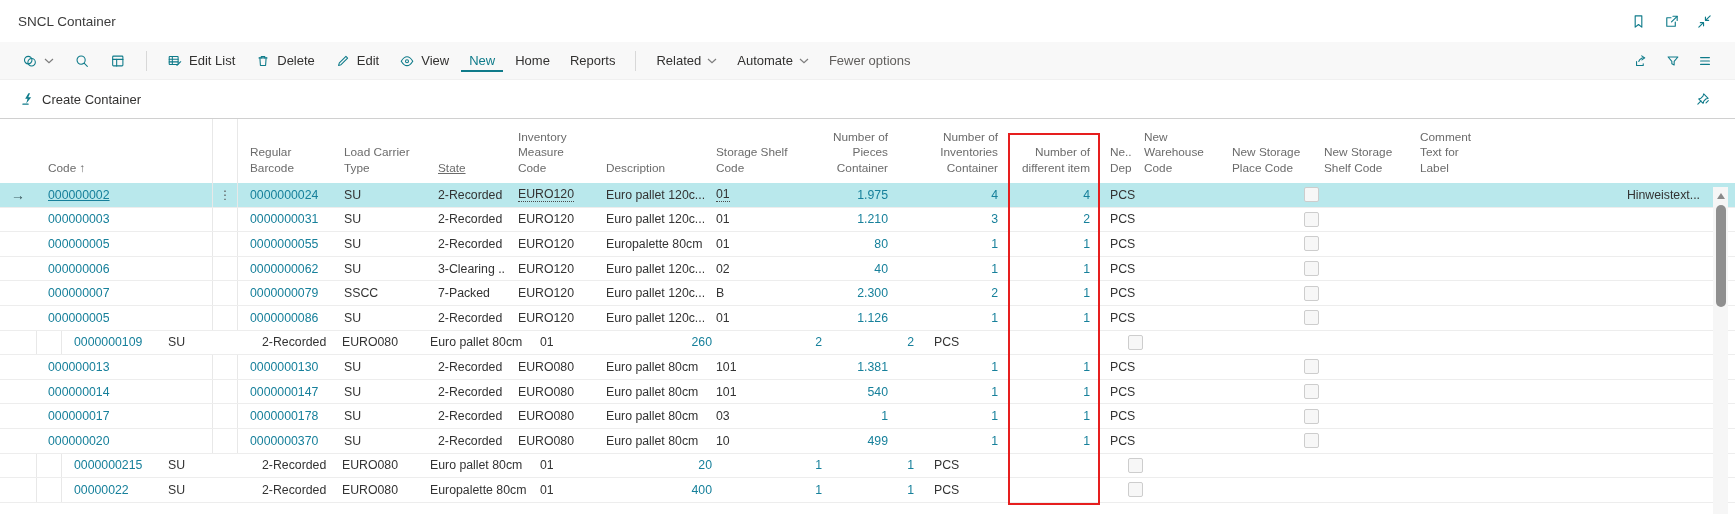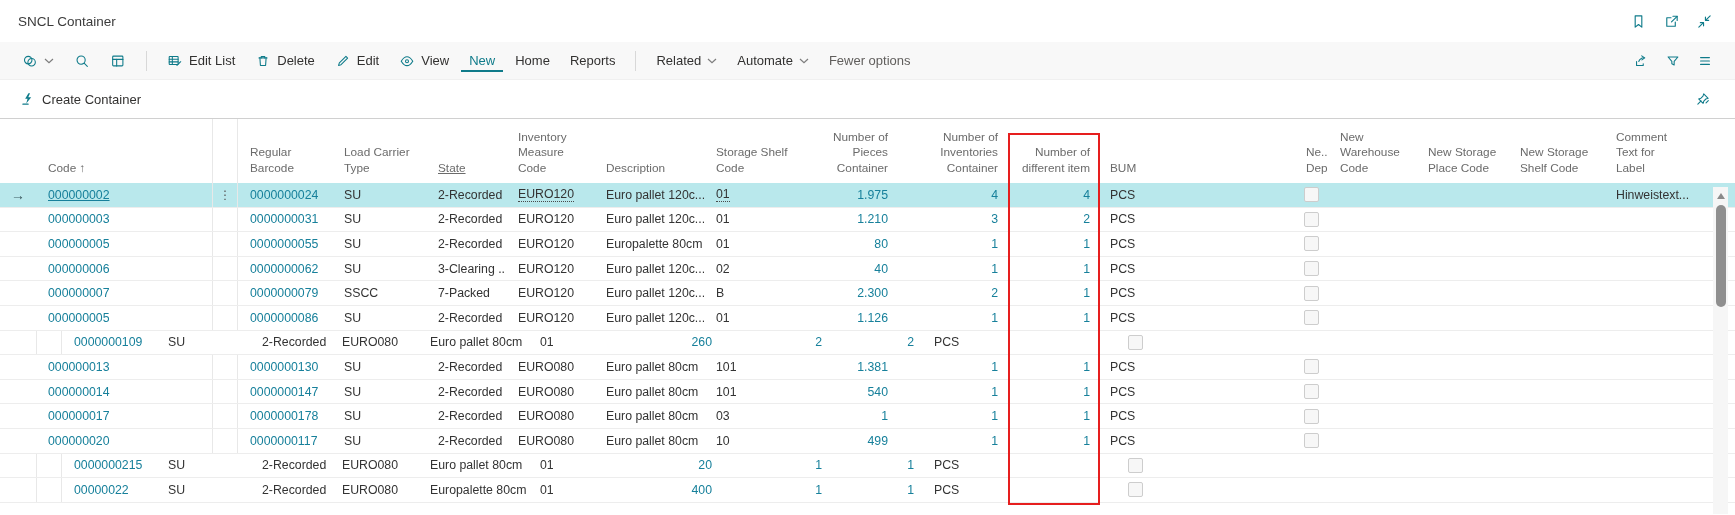--- a/index.html
+++ b/index.html
@@ -231,21 +231,20 @@
         <div class="h-cell a-left" style="width: 110px;">Description</div>
         <div class="h-cell a-left" style="width: 96px;">Storage Shelf
 Code</div>
         <div class="h-cell a-right" style="width: 96px;">Number of Pieces
 Container</div>
         <div class="h-cell a-right" style="width: 110px;">Number of
 Inventories
 Container</div>
         <div class="h-cell a-right" style="width: 92px;">Number of
 different item</div>
-        <div class="h-cell a-left" style="width: 196px;">BUM</div>
         <div class="h-cell a-center" style="width: 34px;">Ne...
 Dep...</div>
         <div class="h-cell a-left" style="width: 88px;">New
 Warehouse
 Code</div>
         <div class="h-cell a-left" style="width: 92px;">New Storage
 Place Code</div>
         <div class="h-cell a-left" style="width: 96px;">New Storage
 Shelf Code</div>
         <div class="h-cell a-left" style="width: 104px;">Comment
@@ -296,21 +295,21 @@
           </div>
           <div class="cell a-left" style="width: 88px;">
             <span class=""></span>
           </div>
           <div class="cell a-left" style="width: 92px;">
             <span class=""></span>
           </div>
           <div class="cell a-left" style="width: 96px;">
             <span class=""></span>
           </div>
-          <div class="cell a-left" style="width: 104px;">
+          <div class="cell a-left" style="width: 104px; justify-content: flex-end;">
             <span class="">Hinweistext...</span>
           </div>
         </div>
         <div class="g-row">
           <div class="gutter"></div>
           <div class="cell a-left" style="width: 176px;">
             <span class="link">000000003</span>
           </div>
           <div class="dotscol"></div>
           <div class="cell a-left" style="width: 94px;">
@@ -772,21 +771,21 @@
             <span class=""></span>
           </div>
         </div>
         <div class="g-row">
           <div class="gutter"></div>
           <div class="cell a-left" style="width: 176px;">
             <span class="link">000000020</span>
           </div>
           <div class="dotscol"></div>
           <div class="cell a-left" style="width: 94px;">
-            <span class="link">0000000117</span>
+            <span class="link">0000000370</span>
           </div>
           <div class="cell a-left" style="width: 94px;">
             <span class="">SU</span>
           </div>
           <div class="cell a-left" style="width: 80px;">
             <span class="">2-Recorded</span>
           </div>
           <div class="cell a-left" style="width: 88px;">
             <span class="">EURO080</span>
           </div>

